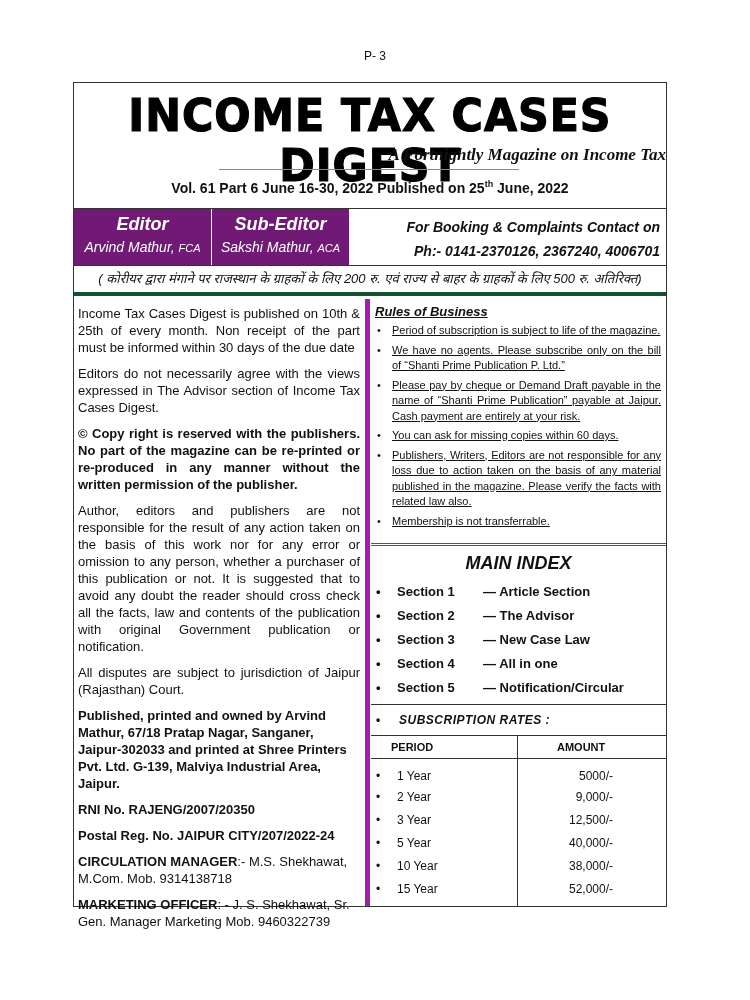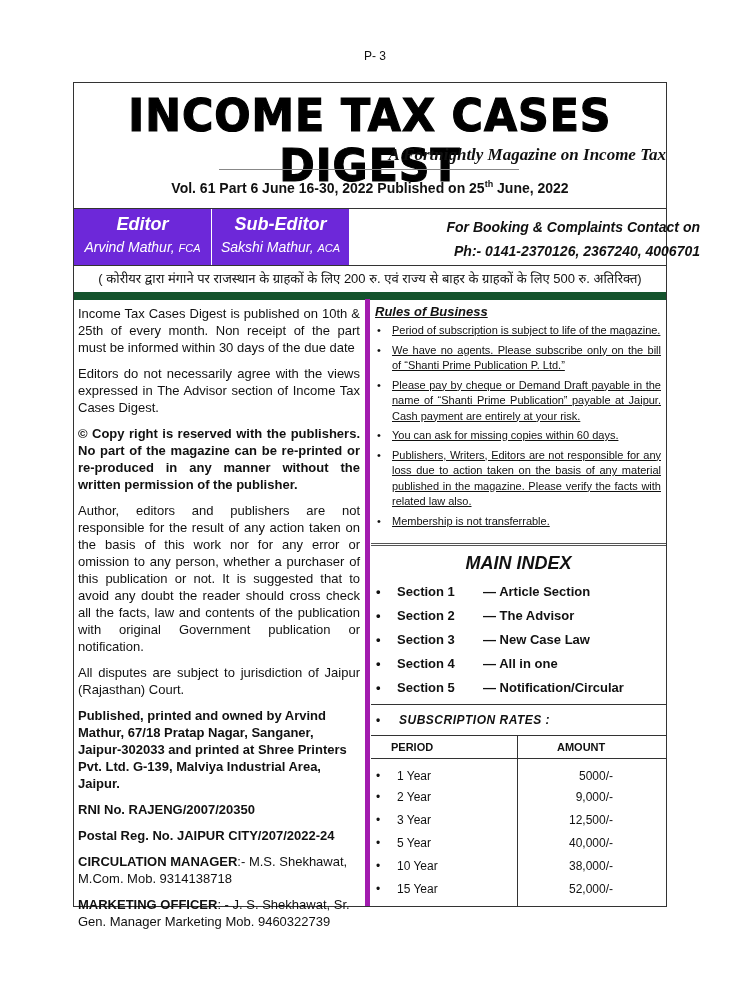--- a/index.html
+++ b/index.html
@@ -5,30 +5,30 @@
   html, body { margin: 0; padding: 0; background: #ffffff; }
   body { width: 750px; height: 1000px; position: relative; font-family: "Liberation Sans", sans-serif; color: #111; overflow: hidden; }
   .page-num { position: absolute; top: 49px; left: 0; width: 750px; text-align: center; font-size: 12px; }
   .frame { position: absolute; left: 73px; top: 82px; width: 594px; height: 825px; border: 1px solid #333; box-sizing: border-box; }
   .masthead { position: absolute; left: 0; top: 8px; width: 592px; text-align: center; font-family: "DejaVu Sans", sans-serif; font-weight: 900; font-size: 45px; letter-spacing: 1px; transform: scaleX(0.95); transform-origin: center; line-height: 50px; color: #000; -webkit-text-stroke: 1.2px #000; }
   .tagline { position: absolute; left: 0; top: 62px; width: 592px; text-align: right; font-family: "Liberation Serif", serif; font-style: italic; font-weight: bold; font-size: 17px; }
   .tagline-rule { position: absolute; left: 145px; top: 86px; width: 300px; height: 1px; background: #888; }
   .vol-line { position: absolute; left: 0; top: 96px; width: 592px; text-align: center; font-weight: bold; font-size: 14px; }
   .vol-line sup { font-size: 9px; }
   .editor-band { position: absolute; left: 0; top: 125px; width: 592px; height: 56px; border-top: 1px solid #333; border-bottom: 1px solid #333; }
-  .ed-box { position: absolute; top: 0; height: 56px; background: #6d28d9; color: #fff; text-align: center; }
+  .ed-box { position: absolute; top: 0; height: 56px; background: #701a75; color: #fff; text-align: center; }
   .ed-box .role { font-style: italic; font-weight: bold; font-size: 18px; margin-top: 5px; }
   .ed-box .person { font-style: italic; font-size: 14px; margin-top: 4px; }
   .ed-box .person small { font-size: 11px; }
   .ed-editor { left: 0; width: 137px; border-right: 1px solid #fff; }
   .ed-sub { left: 138px; width: 137px; }
-  .contact { position: absolute; left: 276px; top: 0; width: 316px; height: 56px; text-align: right; font-style: italic; font-weight: bold; font-size: 14px; margin-left: 40px; }
+  .contact { position: absolute; left: 276px; top: 0; width: 316px; height: 56px; text-align: right; font-style: italic; font-weight: bold; font-size: 14px; }
   .contact .l1 { margin-top: 10px; padding-right: 6px; }
   .contact .l2 { margin-top: 8px; padding-right: 6px; }
-  .hindi-line { position: absolute; left: 0; top: 182px; width: 592px; height: 27px; line-height: 27px; text-align: center; font-size: 13px; border-bottom: 8px solid #14532d; white-space: nowrap; overflow: hidden; }
+  .hindi-line { position: absolute; left: 0; top: 182px; width: 592px; height: 27px; line-height: 27px; text-align: center; font-style: italic; font-size: 13px; border-bottom: 4px solid #14532d; white-space: nowrap; overflow: hidden; }
   .col-left { position: absolute; left: 0; top: 216px; width: 296px; height: 607px; border-right: 5px solid #a21caf; padding: 6px 5px 0 4px; box-sizing: border-box; }
   .col-left p { margin: 0 0 9px 0; font-size: 13px; line-height: 17px; text-align: justify; }
   .col-left p.b { font-weight: bold; }
   .col-right { position: absolute; left: 297px; top: 216px; width: 295px; height: 607px; }
   .rules { position: absolute; left: 0; top: 0; width: 295px; height: 247px; border-bottom: 3px double #555; padding: 5px 5px 0 4px; box-sizing: border-box; text-decoration: underline; }
   .rules h3 { margin: 0 0 4px 0; font-size: 13px; font-style: italic; font-weight: 900; }
   .rules ul { margin: 0; padding: 0; list-style: none; }
   .rules li { position: relative; padding-left: 17px; font-size: 11px; line-height: 15.5px; margin-bottom: 4px; text-align: justify; }
   .rules li .dot { position: absolute; left: 2px; top: 0; }
   .index { position: absolute; left: 0; top: 250px; width: 295px; height: 155px; border-bottom: 1px solid #333; }

